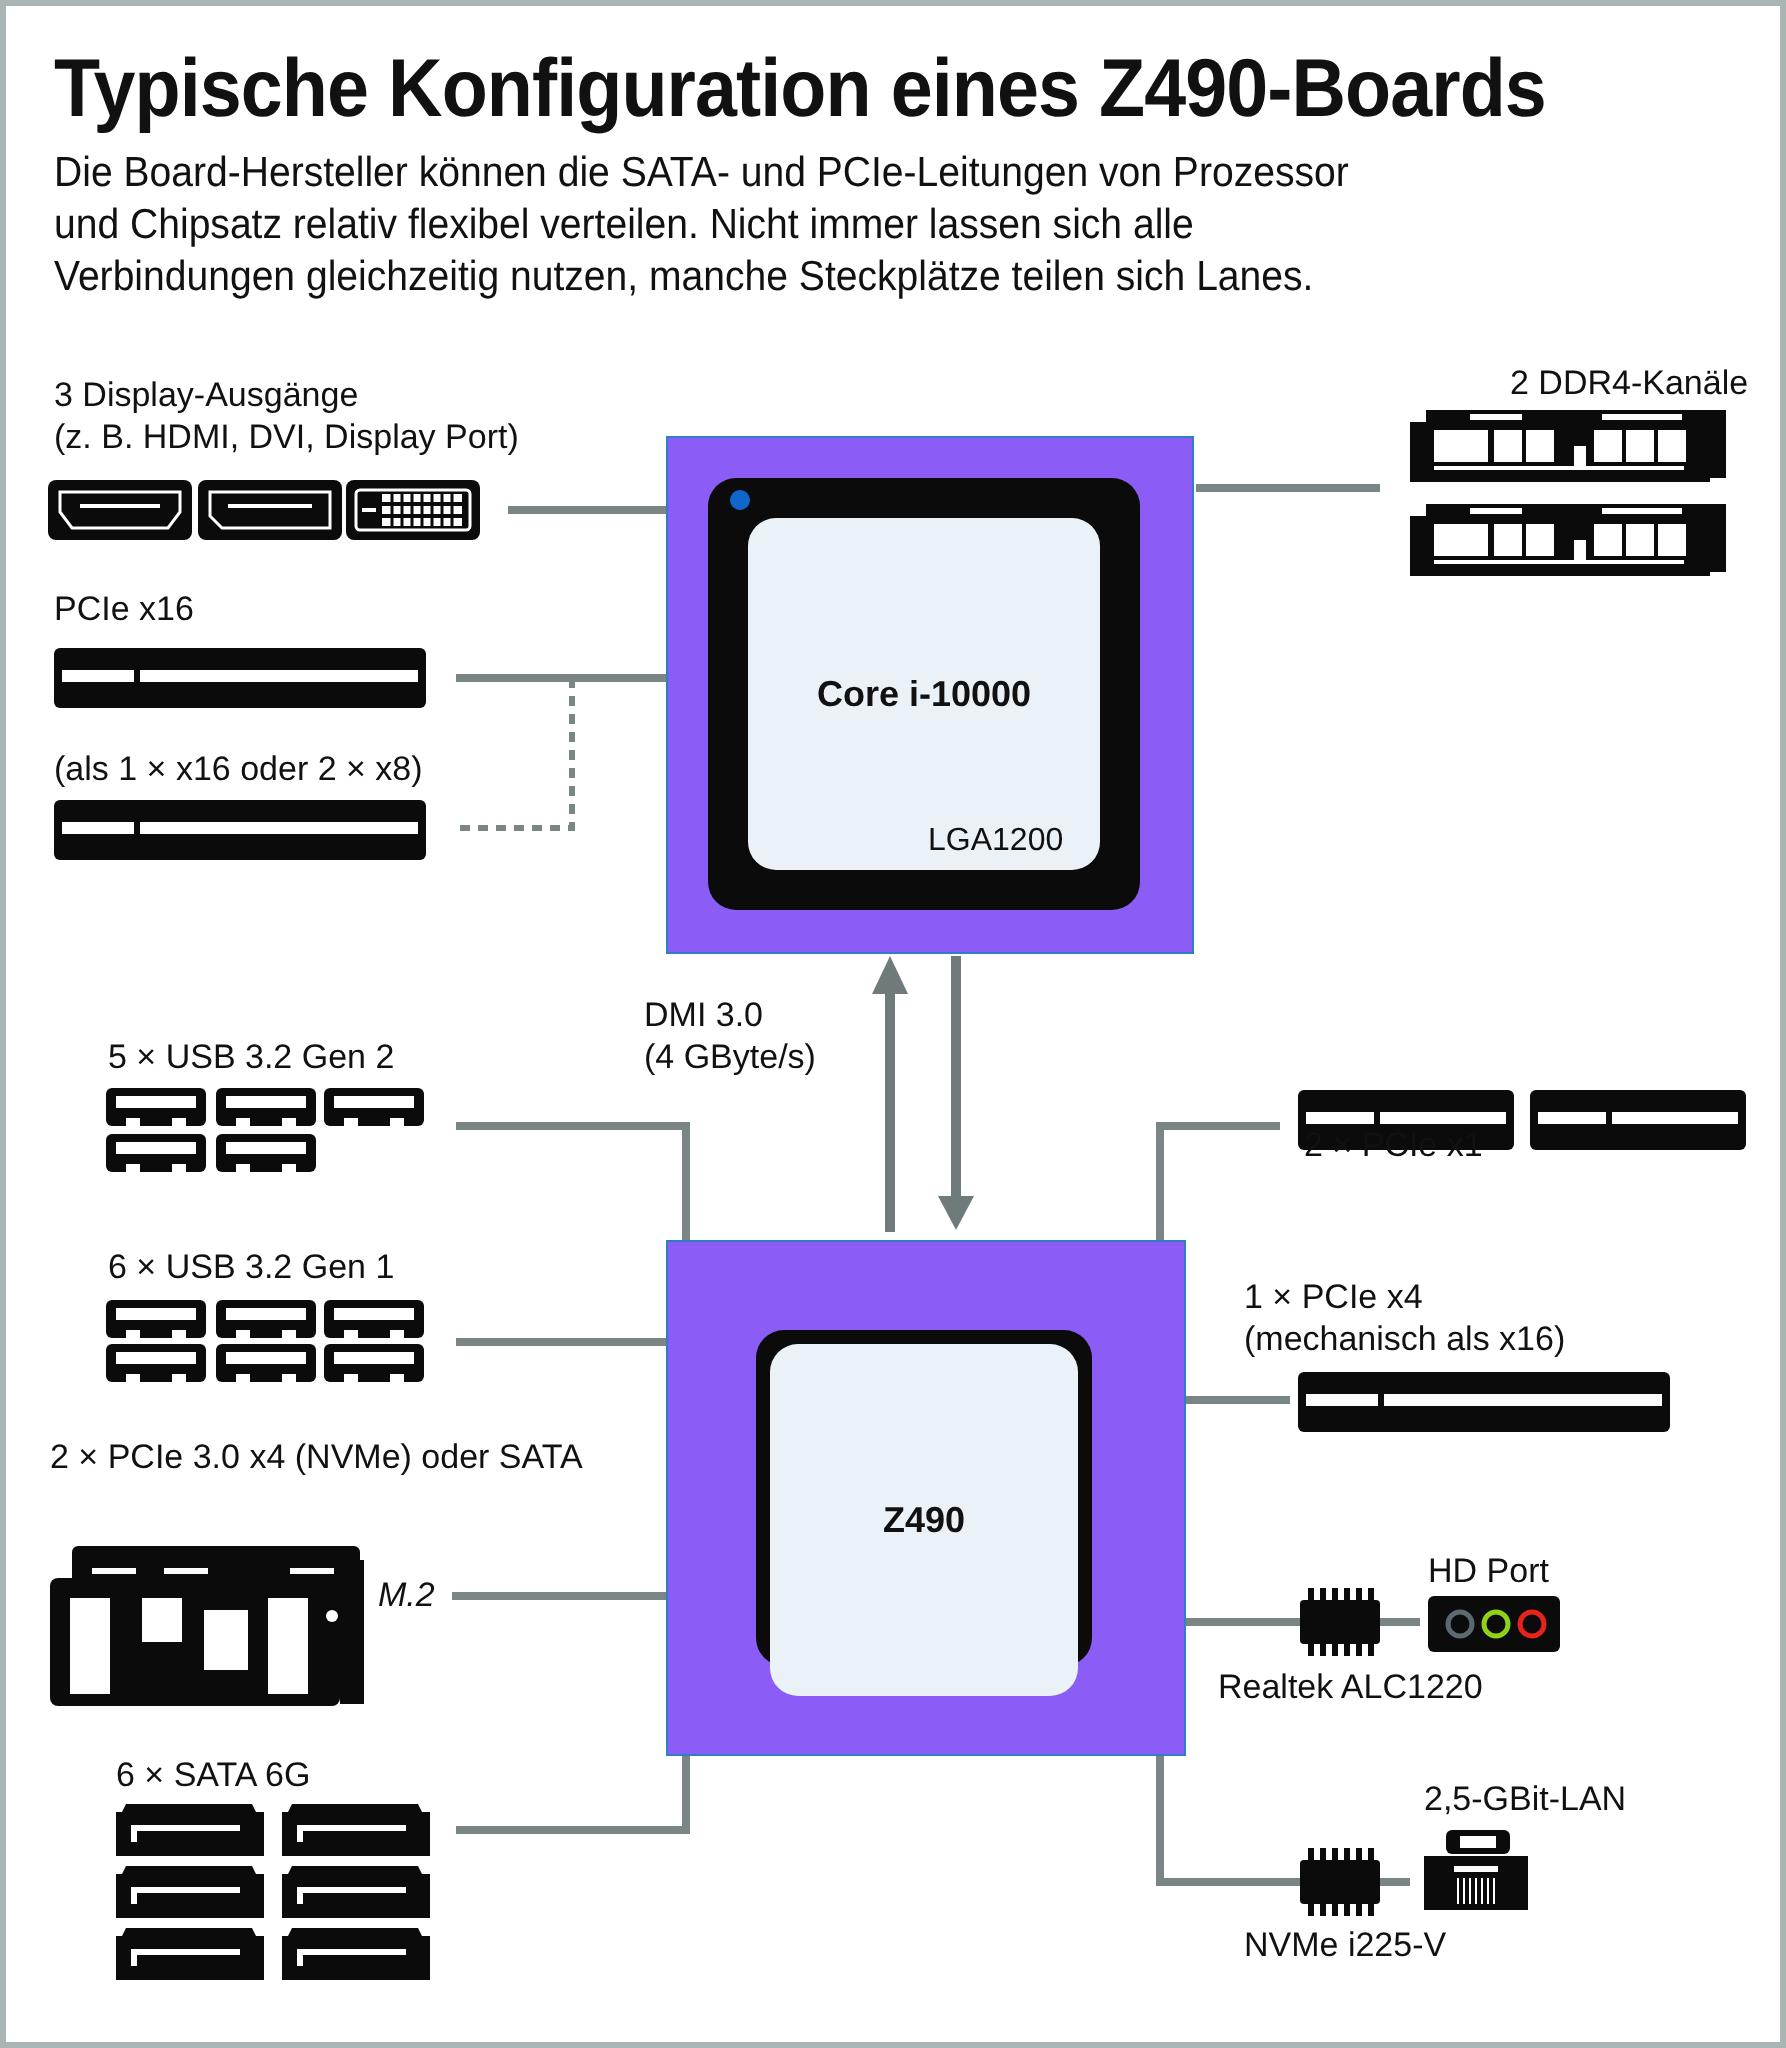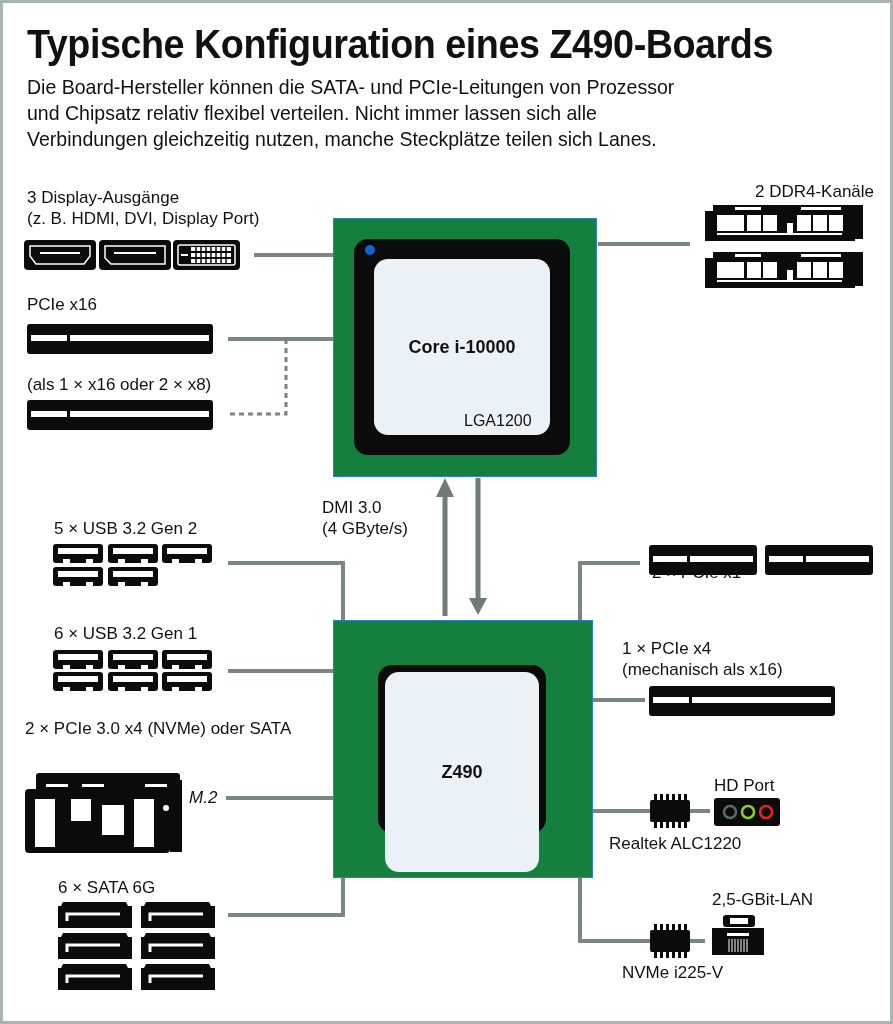--- a/index.html
+++ b/index.html
@@ -4,21 +4,21 @@
 <style>
   html,body{margin:0;padding:0;background:#fff;}
   body{width:893px;height:1024px;overflow:hidden;position:relative;font-family:"Liberation Sans","DejaVu Sans",sans-serif;color:#111;}
   .frame{position:absolute;left:0;top:0;width:887px;height:1018px;border:3px solid #a9b4b4;}
   .title{position:absolute;left:27px;top:20px;font-size:41px;font-weight:bold;letter-spacing:-0.5px;line-height:48px;white-space:nowrap;transform:scaleX(0.92);transform-origin:left top;}
   .intro{position:absolute;left:27px;top:74px;font-size:21px;line-height:26px;width:800px;transform:scaleX(0.93);transform-origin:left top;}
   .intro div{white-space:nowrap;}
   .lbl{position:absolute;font-size:17px;line-height:21px;white-space:nowrap;}
   .lbl div{white-space:nowrap;}
   svg.diag{position:absolute;left:0;top:0;}
-  .chipbox{position:absolute;background:#15803d;border:1px solid #2f7fc4;}
+  .chipbox{position:absolute;background:#8b5cf6;border:1px solid #2f7fc4;}
   .chipcore{position:absolute;background:#0b0b0b;border-radius:14px;}
   .chipdie{position:absolute;background:#eaf2f8;border-radius:14px;display:flex;align-items:center;justify-content:center;font-weight:bold;font-size:18px;}
   .socket{position:absolute;font-size:16px;}
   .dot{position:absolute;width:10px;height:10px;border-radius:50%;background:#1166cc;}
 </style>
 </head>
 <body>
 
 <div class="frame"></div>
 
@@ -213,21 +213,21 @@
   <div class="chipcore" style="left:20px;top:20px;width:216px;height:216px;"></div>
   <div class="dot" style="left:31px;top:26px;"></div>
   <div class="chipdie" style="left:40px;top:40px;width:176px;height:176px;">
     <span>Core i-10000</span>
   </div>
   <div class="socket" style="left:130px;top:193px;">LGA1200</div>
 </div>
 
 <div class="chipbox" style="left:333px;top:620px;width:258px;height:256px;">
   <div class="chipcore" style="left:44px;top:44px;width:168px;height:168px;"></div>
-  <div class="chipdie" style="left:51px;top:51px;width:154px;height:200px;">
+  <div class="chipdie" style="left:51px;top:51px;width:154px;height:176px;">
     <span>Z490</span>
   </div>
 </div>
 
 <div class="lbl" style="left:27px;top:187px;">
   <div>3 Display-Ausgänge</div>
   <div>(z. B. HDMI, DVI, Display Port)</div>
 </div>
 <div class="lbl" style="left:27px;top:294px;">PCIe x16</div>
 <div class="lbl" style="left:27px;top:374px;">(als 1 × x16 oder 2 × x8)</div>

